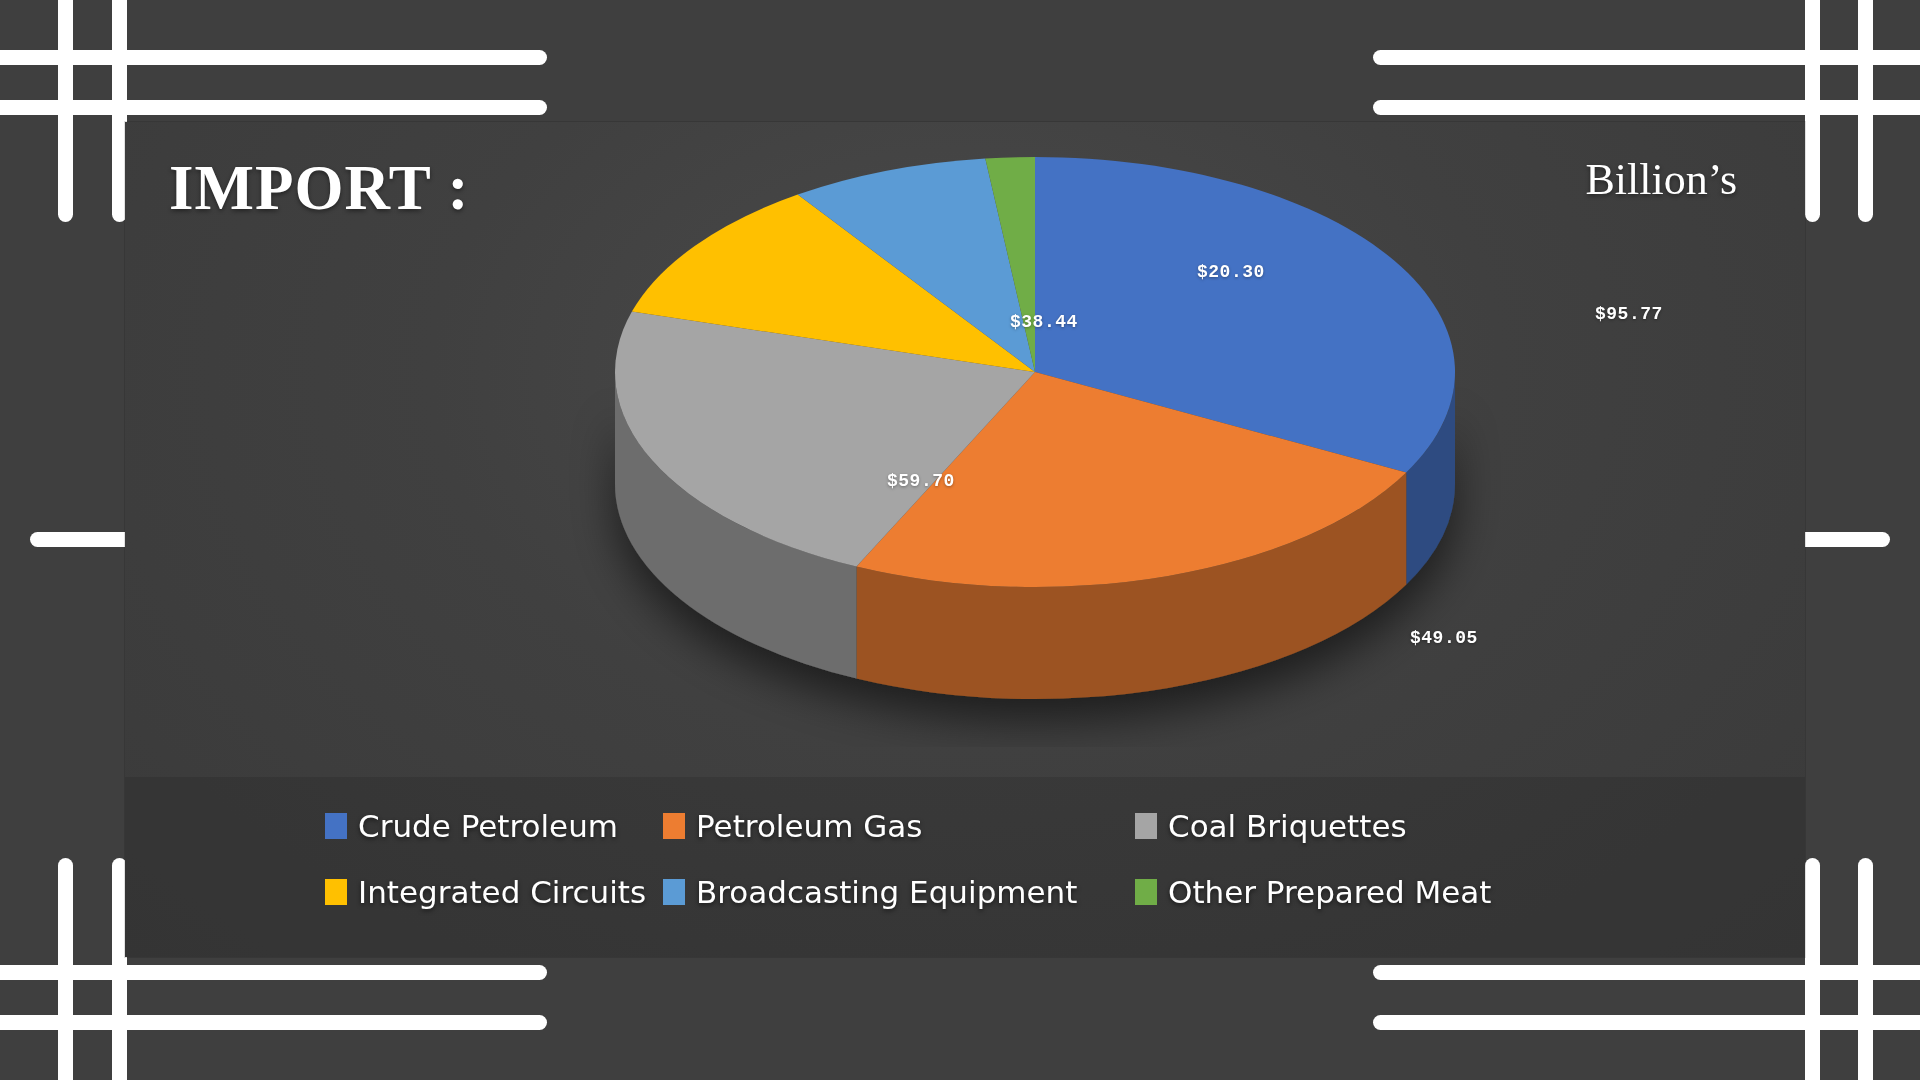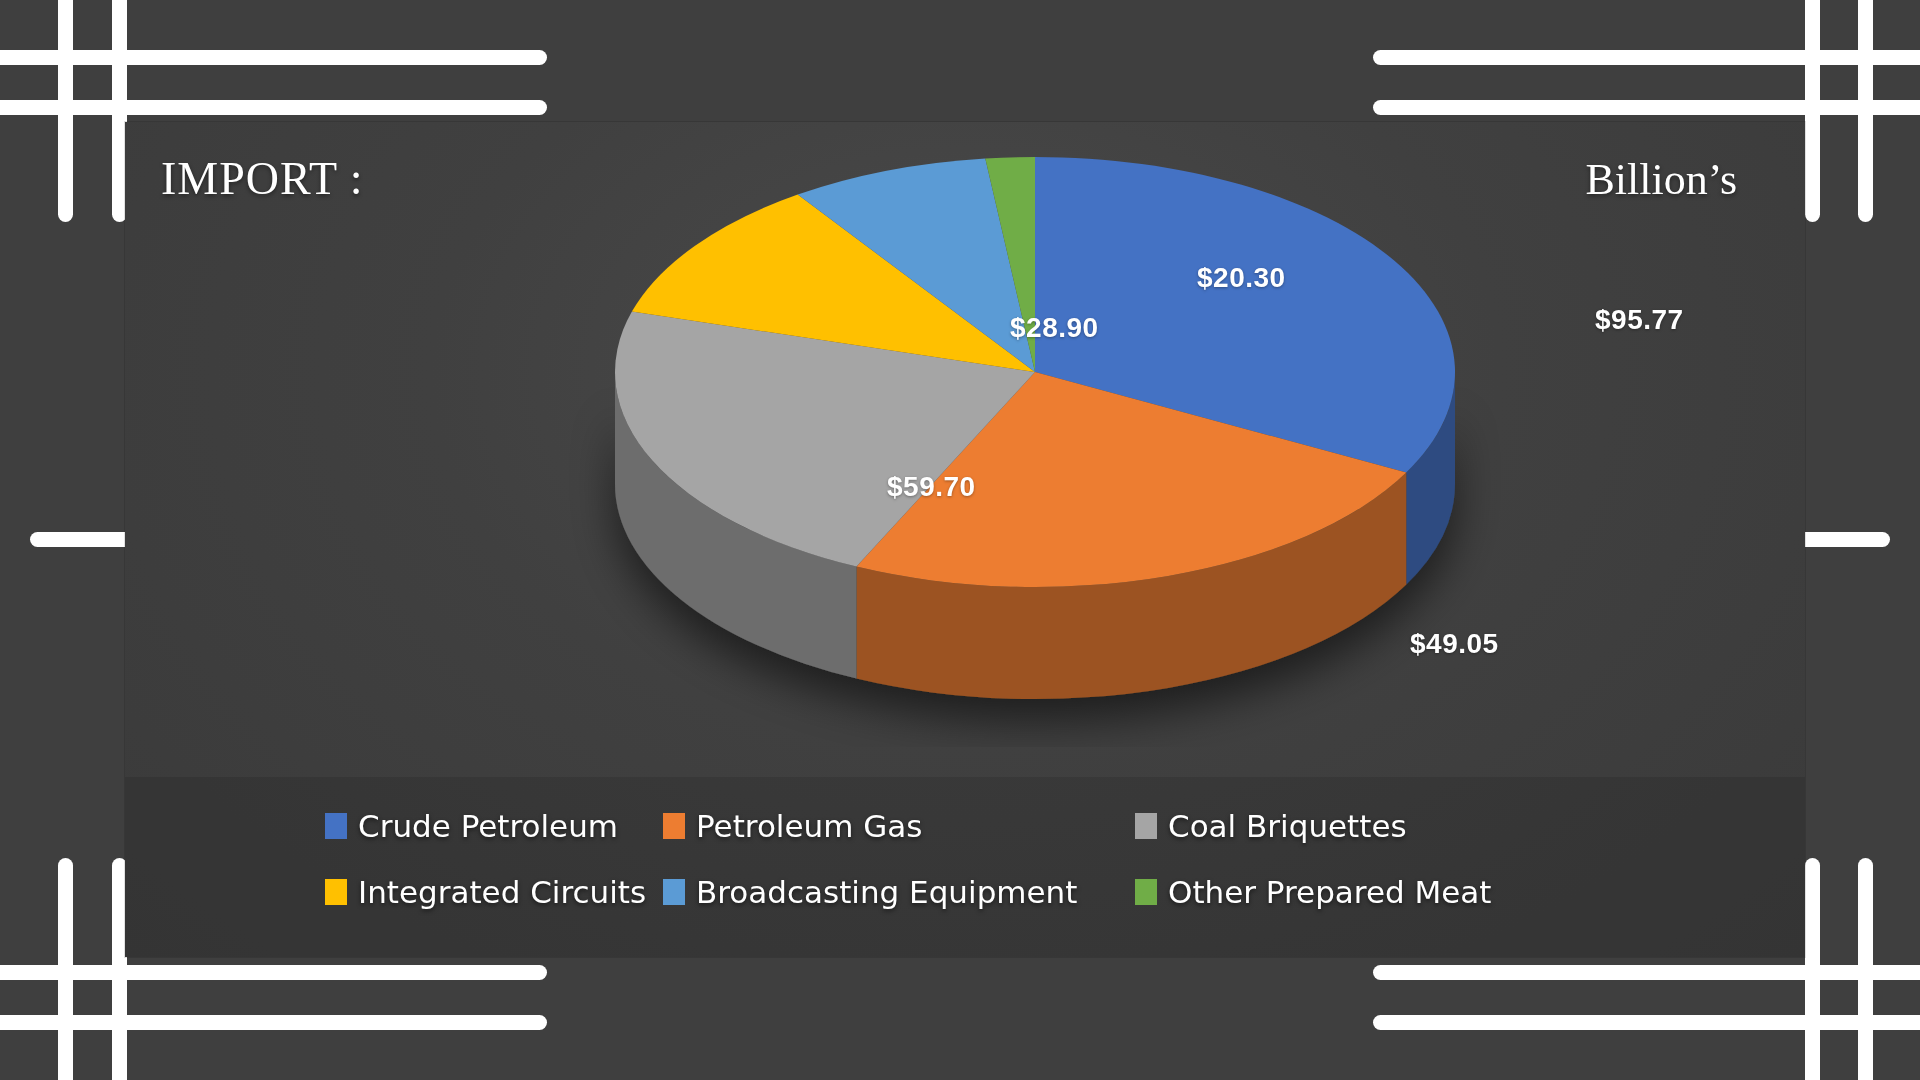--- a/index.html
+++ b/index.html
@@ -29,31 +29,31 @@
     background:rgba(0,0,0,0.10);
   }
 
   
   .slide-title{
     position:absolute;color:#ffffff;
     font-family:"Liberation Serif", serif;
     white-space:nowrap;
     text-shadow:0 2px 4px rgba(0,0,0,.45);
   }
-  #title-left{left:36px;top:30px;font-size:46px;font-weight:normal;letter-spacing:1px;}
+  #title-left{left:44px;top:30px;font-size:63px;font-weight:bold;letter-spacing:1px;}
   #title-right{right:68px;top:32px;font-size:44px;font-weight:normal;}
 
   
   #pie-wrap{position:absolute;left:400px;top:-15px;width:1020px;height:640px;}
   #pie-svg{position:absolute;left:0;top:0;}
 
   
   .pie-label{
-    position:absolute;color:#ffffff;font-size:28px;font-weight:600;
-    font-family:Liberation Sans, sans-serif;
+    position:absolute;color:#ffffff;font-size:18px;font-weight:600;
+    font-family:Liberation Mono, monospace;
     white-space:nowrap;letter-spacing:.5px;
     text-shadow:0 1px 3px rgba(0,0,0,.35);
     text-align:center;
   }
 
   
   .legend-row{
     position:absolute;left:0;width:1680px;height:62px;
     display:flex;align-items:center;
   }
@@ -124,21 +124,21 @@
             <path d="M 510 265 L 106.91100350724116 204.60551848086067 A 420 215 0 0 1 272.7394415554221 87.5916315231886 Z" fill="#FFC000"></path>
             <path d="M 510 265 L 272.7394415554221 87.5916315231886 A 420 215 0 0 1 460.2879256632789 51.5113420959064 Z" fill="#5B9BD5"></path>
             <path d="M 510 265 L 460.2879256632789 51.5113420959064 A 420 215 0 0 1 510.0000000000003 50 Z" fill="#70AD47"></path>
           </g>
       </svg>
 
       <div id="pie-labels">
           <div class="pie-label" style="left: 1070px; top: 197px;">$95.77</div>
           <div class="pie-label" style="left: 885px; top: 521px;">$49.05</div>
           <div class="pie-label" style="left: 362px; top: 364px;">$59.70</div>
-          <div class="pie-label" style="left: 485px; top: 205px;">$28.90</div>
+          <div class="pie-label" style="left: 485px; top: 205px;">$38.44</div>
           <div class="pie-label" style="left: 672px; top: 155px;">$20.30</div>
         </div>
     </div>
   </div>
 
   <div id="legend-area">
     <div class="legend-row" id="legend-row-0">
         <div class="legend-item" style="position: absolute; left: 200px;">
           <span class="legend-swatch" style="background: rgb(68, 114, 196);"></span>
           <span class="legend-label">Crude Petroleum</span>

